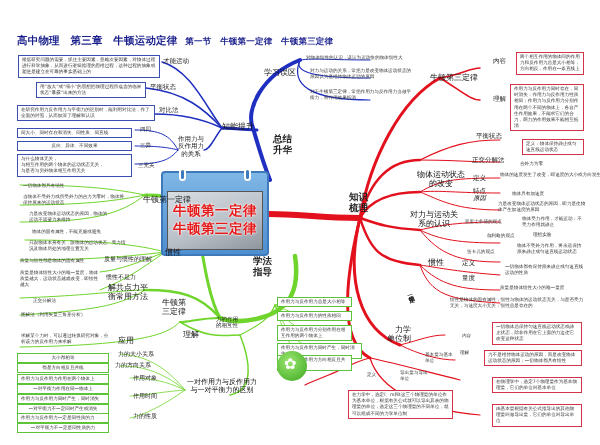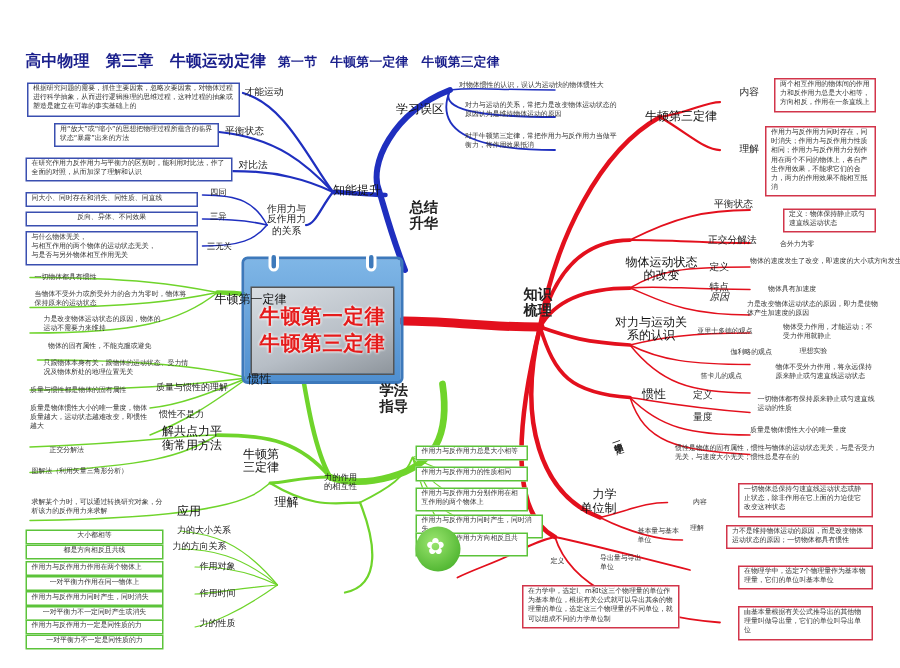--- a/index.html
+++ b/index.html
@@ -227,20 +227,22 @@
 <div class="abs plain" style="left:21px;top:333px;white-space:normal;width:90px">求解某个力时，可以通过转换研究对象，分析该力的反作用力来求解</div>
 <div class="abs node big" style="left:183px;top:330px">理解</div>
 <div class="abs node" style="left:216px;top:316px;white-space:pre;text-align:center;font-size:5.5px">力的作用
 的相互性</div>
 <div class="abs box green" style="left:277px;top:297px;width:75px">作用力与反作用力总是大小相等</div>
 <div class="abs box green" style="left:277px;top:311px;width:75px">作用力与反作用力的性质相同</div>
 <div class="abs box green" style="left:277px;top:325px;width:75px">作用力与反作用力分别作用在相互作用的两个物体上</div>
 <div class="abs box green" style="left:277px;top:343px;width:85px">作用力与反作用力同时产生，同时消失</div>
 <div class="abs box green" style="left:277px;top:355px;width:75px">作用力与反作用力方向相反且共线</div>
 
+<div class="abs node big" style="left:187px;top:378px;white-space:pre;text-align:center;font-size:7px">一对作用力与反作用力
+与一对平衡力的区别</div>
 
 <div class="abs node" style="left:118px;top:351px;font-size:6px">力的大小关系</div>
 <div class="abs box green" style="left:17px;top:353px;width:92px;text-align:center">大小都相等</div>
 <div class="abs node" style="left:115px;top:362px;font-size:6px">力的方向关系</div>
 <div class="abs box green" style="left:17px;top:363px;width:92px;text-align:center">都是方向相反且共线</div>
 <div class="abs node" style="left:133px;top:375px;font-size:6px">作用对象</div>
 <div class="abs box green" style="left:17px;top:374px;width:92px">作用力与反作用力作用在两个物体上</div>
 <div class="abs box green" style="left:17px;top:384px;width:92px;text-align:center">一对平衡力作用在同一物体上</div>
 <div class="abs node" style="left:133px;top:393px;font-size:6px">作用时间</div>
 <div class="abs box green" style="left:17px;top:394px;width:92px">作用力与反作用力同时产生，同时消失</div>

